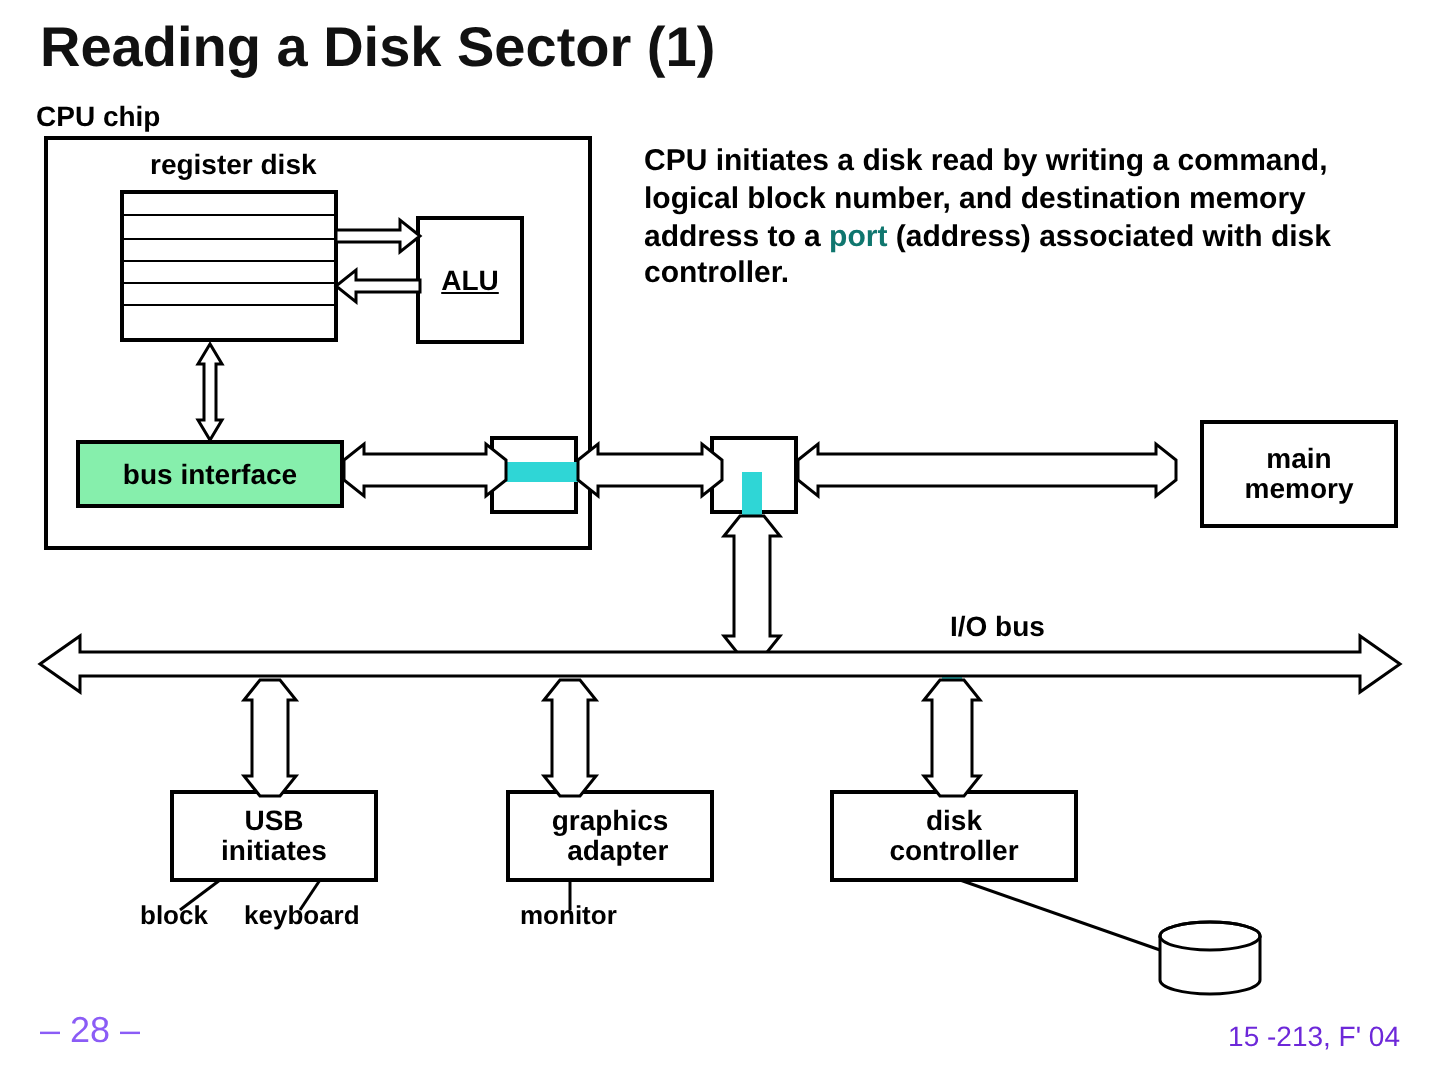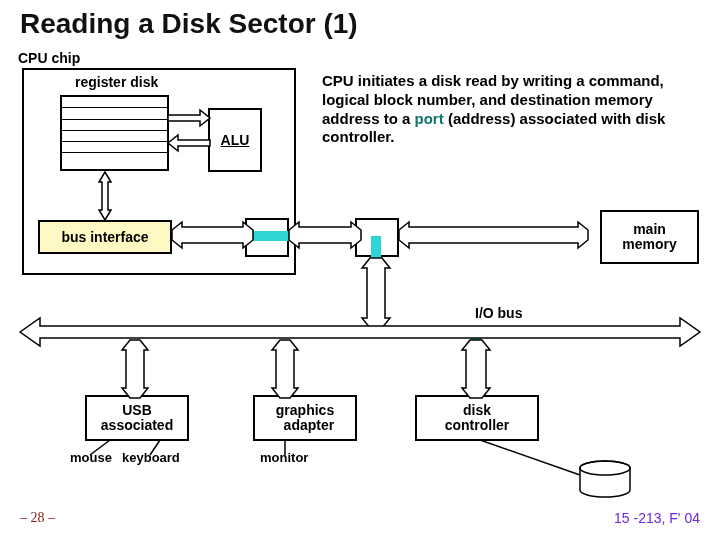--- a/index.html
+++ b/index.html
@@ -72,21 +72,21 @@
     font-weight: bold;
     text-decoration: underline;
   }
   .busif {
     position: absolute;
     left: 38px;
     top: 220px;
     width: 130px;
     height: 30px;
     border: 2px solid #000;
-    background: #fef9c3;
+    background: #86efac;
     display: flex;
     align-items: center;
     justify-content: center;
     font-size: 14px;
     font-weight: bold;
   }
   .small-box {
     position: absolute;
     border: 2px solid #000;
     background: #fff;
@@ -161,23 +161,22 @@
     position: absolute;
     left: 578px;
     top: 460px;
     width: 54px;
     height: 34px;
   }
   .footer-left {
     position: absolute;
     left: 20px;
     bottom: 14px;
-    font-size: 14px;
-    color: #7f1d1d;
-    font-family: Liberation Serif, serif;
+    font-size: 18px;
+    color: #8b5cf6;
   }
   .footer-right {
     position: absolute;
     right: 20px;
     bottom: 14px;
     font-size: 14px;
     color: #6d28d9;
   }
   svg.overlay {
     position: absolute;
@@ -213,27 +212,27 @@
 <div class="mem-box" style="white-space:pre-line;">main
 memory</div>
 
 <div class="desc">
   <span>CPU initiates a disk read by writing a command, logical block number, and destination memory address to a </span><span class="port">port</span><span> (address) associated with disk controller.</span>
 </div>
 
 <div class="io-label">I/O bus</div>
 
 <div class="ctrl-box usb" style="white-space:pre-line;">USB
-associated</div>
+initiates</div>
 <div class="ctrl-box gfx" style="white-space:pre-line;">graphics
 adapter</div>
 <div class="ctrl-box diskc" style="white-space:pre-line;">disk
 controller</div>
 
-<div class="periph mouse">mouse</div>
+<div class="periph mouse">block</div>
 <div class="periph keyboard">keyboard</div>
 <div class="periph monitor">monitor</div>
 <div class="disk-label">disk</div>
 
 <div class="cylinder">
   <svg width="54" height="40" viewBox="0 0 54 40">
     <ellipse cx="27" cy="8" rx="25" ry="7" fill="#fff" stroke="#000" stroke-width="1.5"></ellipse>
     <path d="M2 8 L2 30 A25 7 0 0 0 52 30 L52 8" fill="#fff" stroke="#000" stroke-width="1.5"></path>
     <ellipse cx="27" cy="8" rx="25" ry="7" fill="none" stroke="#000" stroke-width="1.5"></ellipse>
   </svg>

